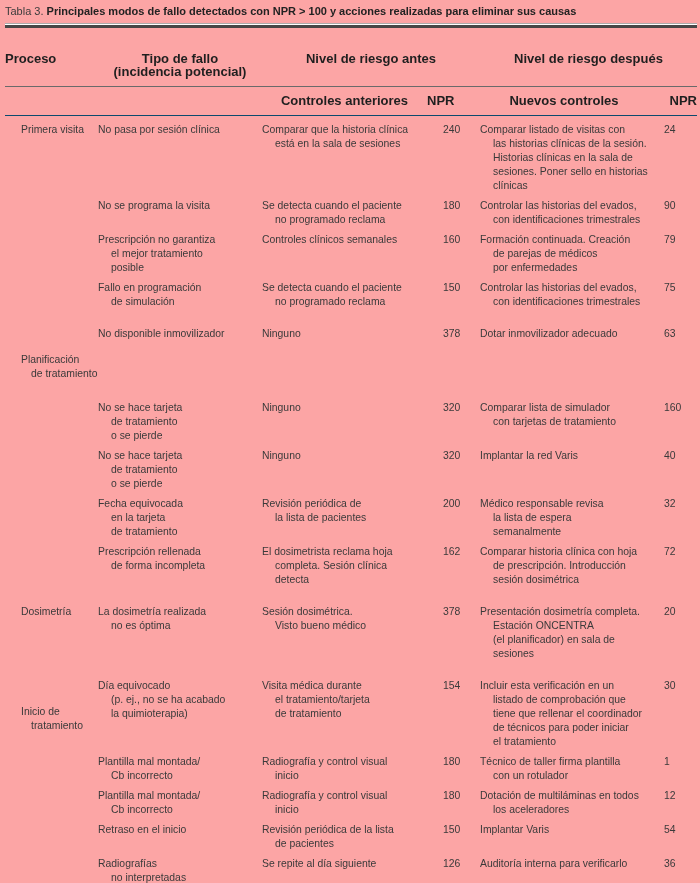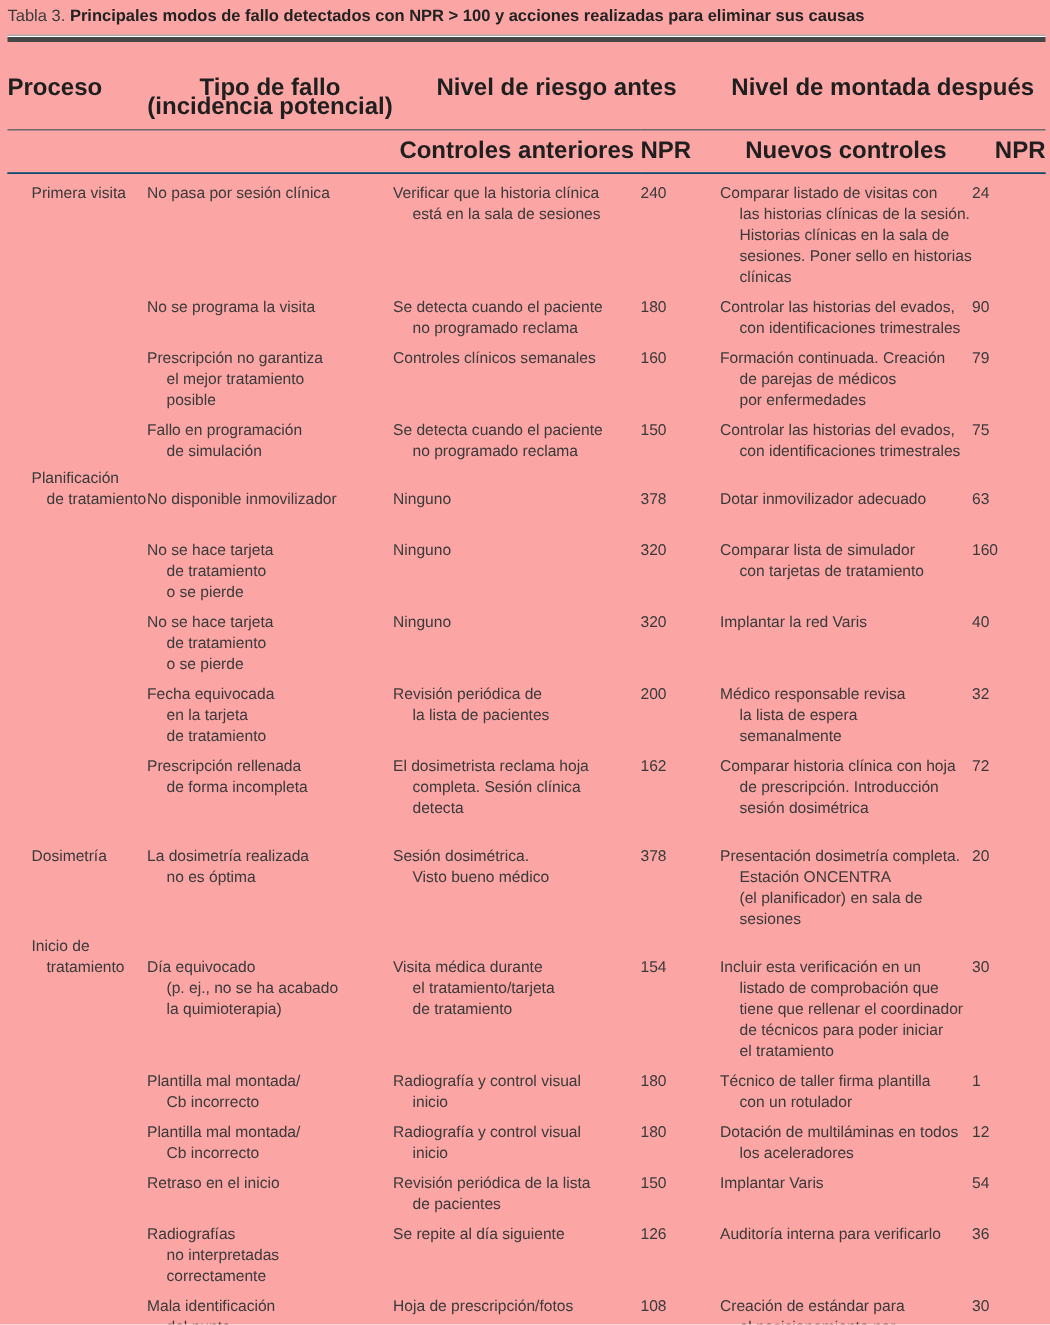--- a/index.html
+++ b/index.html
@@ -12,42 +12,42 @@
   }
   .caption{font-size:11px;line-height:14px;padding:2px 0 5px 0;color:#3c3c3c;}
   .caption .c-label{font-weight:400;}
   .caption .c-text{font-weight:700;color:#222;}
   .band{
     height:5px;
     background:linear-gradient(to bottom,#ababab 0,#ababab 1px,#ffffff 1px,#ffffff 2px,#474747 2px,#474747 5px);
   }
   table{width:100%;border-collapse:collapse;table-layout:fixed;}
   th{
-    font-weight:700;color:#1f1f1f;font-size:16px;line-height:13px;
+    font-weight:700;color:#1f1f1f;font-size:13px;line-height:13px;
     vertical-align:top;white-space:pre-line;
   }
   tr.h1 th{padding:24px 0 8px 0;border-bottom:1px solid #6a6a6a;}
   tr.h2 th{padding:7px 0 8px 0;border-bottom:1px solid #0c4a6e;}
   th.h-proceso{text-align:left;}
   th.h-tipo{text-align:center;}
   th.h-antes,th.h-despues{text-align:center;}
   th.h-controles,th.h-nuevos{text-align:center;}
   th.h-npr1{text-align:left;}
   th.h-npr2{text-align:right;padding-right:2px;}
   td{
     vertical-align:top;font-size:10.4px;line-height:14px;
     padding:4px 6px 2px 0;color:#3a3a3a;
   }
   .cellc{white-space:pre;padding-left:13px;text-indent:-13px;}
   td.col-proceso .cellc{padding-left:26px;text-indent:-10px;}
-  td.col-npr1 .cellc,td.col-npr2 .cellc{padding-left:0;text-indent:0;}
+  td.col-npr1 .cellc,td.col-npr2 .cellc{padding-left:0;text-indent:0;margin-left:16px;}
   td.col-npr2{padding-right:2px;}
   tr.section-start td{padding-top:16px;}
   tr.first-row td{padding-top:7px;}
-  .offset-up{transform:translateY(-14px);}
+  .offset-up{transform:translateY(-14px);margin-top:40px;}
 </style>
 </head>
 <body>
 
 <div class="page">
 
   <div class="caption">
     <span class="c-label">Tabla 3.</span>
     <span class="c-text">Principales modos de fallo detectados con NPR &gt; 100 y acciones realizadas para eliminar sus causas</span>
   </div>
@@ -62,41 +62,41 @@
       <col style="width:53px">
       <col style="width:168px">
       <col style="width:49px">
     </colgroup>
     <thead>
       <tr class="h1">
         <th class="h-proceso">Proceso</th>
         <th class="h-tipo">Tipo de fallo
 (incidencia potencial)</th>
         <th class="h-antes" colspan="2">Nivel de riesgo antes</th>
-        <th class="h-despues" colspan="2">Nivel de montada después</th>
+        <th class="h-despues" colspan="2">Nivel de riesgo después</th>
       </tr>
       <tr class="h2">
         <th></th>
         <th></th>
         <th class="h-controles">Controles anteriores</th>
         <th class="h-npr1">NPR</th>
         <th class="h-nuevos">Nuevos controles</th>
         <th class="h-npr2">NPR</th>
       </tr>
     </thead>
     <tbody>
         <tr class="section-start first-row">
           <td class="col-proceso">
             <div class="cellc">Primera visita</div>
           </td>
           <td class="col-tipo">
             <div class="cellc">No pasa por sesión clínica</div>
           </td>
           <td class="col-controles">
-            <div class="cellc">Verificar que la historia clínica
+            <div class="cellc">Comparar que la historia clínica
 está en la sala de sesiones</div>
           </td>
           <td class="col-npr1">
             <div class="cellc">240</div>
           </td>
           <td class="col-nuevos">
             <div class="cellc">Comparar listado de visitas con
 las historias clínicas de la sesión.
 Historias clínicas en la sala de
 sesiones. Poner sello en historias

